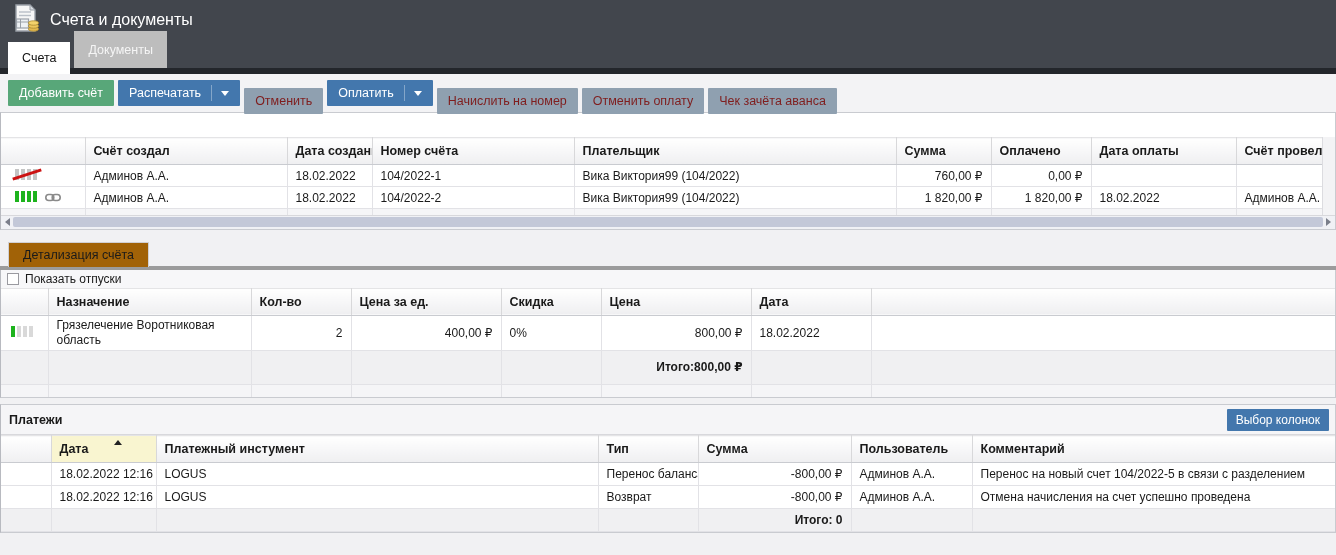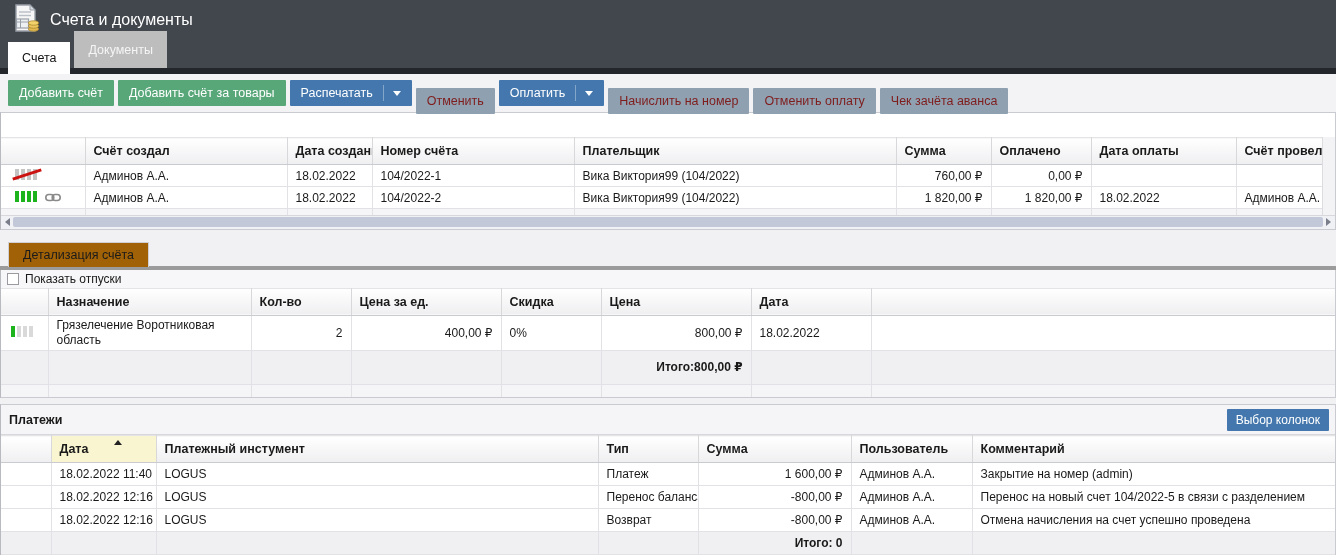--- a/index.html
+++ b/index.html
@@ -98,23 +98,20 @@
 
 <nav class="tabbar">
   <div class="tab active">Счета</div>
   <div class="tab inactive">Документы</div>
 </nav>
 <div class="tabstrip-bottom"></div>
 
 <div class="toolbar">
   <button class="btn green">
     <span>Добавить счёт</span>
-  </button>
-  <button class="btn green">
-    <span>Добавить счёт за товары</span>
   </button>
   <button class="btn blue">
     <span>Распечатать</span>
     <span class="divider"></span>
     <span class="caret-down"></span>
   </button>
   <button class="btn disabled">
     <span>Отменить</span>
   </button>
   <button class="btn blue">
@@ -321,29 +318,20 @@
         <th>Платежный инстумент</th>
         <th>Тип</th>
         <th>Сумма</th>
         <th>Пользователь</th>
         <th style="border-right:none">Комментарий</th>
       </tr>
     </thead>
     <tbody>
       <tr>
         <td></td>
-        <td>18.02.2022 11:40</td>
-        <td>LOGUS</td>
-        <td>Платеж</td>
-        <td class="num">1 600,00 ₽</td>
-        <td>Админов А.А.</td>
-        <td style="border-right:none">Закрытие на номер (admin)</td>
-      </tr>
-      <tr>
-        <td></td>
         <td>18.02.2022 12:16</td>
         <td>LOGUS</td>
         <td>Перенос баланса</td>
         <td class="num">-800,00 ₽</td>
         <td>Админов А.А.</td>
         <td style="border-right:none">Перенос на новый счет 104/2022-5 в связи с разделением</td>
       </tr>
       <tr>
         <td></td>
         <td>18.02.2022 12:16</td>

